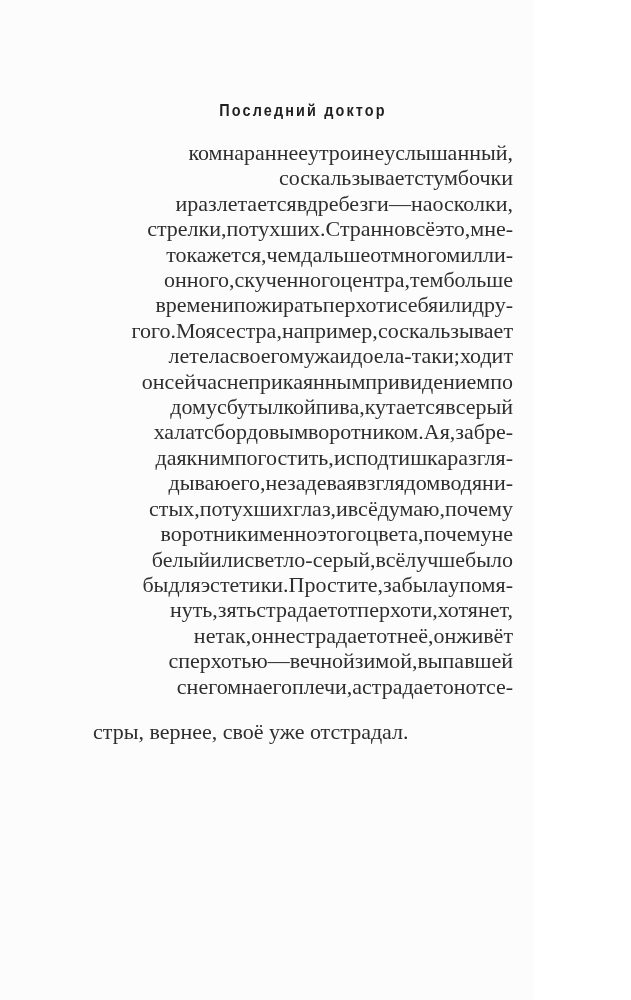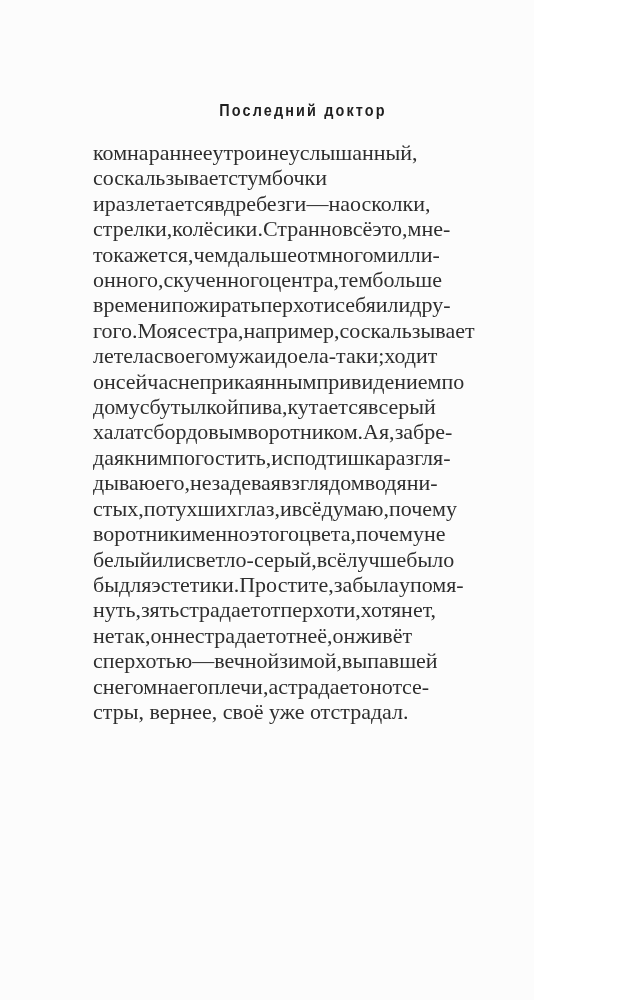--- a/index.html
+++ b/index.html
@@ -30,44 +30,45 @@
     white-space: nowrap;
   }
   .text-block {
     position: absolute;
     top: 140px;
     left: 93px;
     width: 420px;
   }
   .text-line {
     display: flex;
-    justify-content: flex-start;
+    justify-content: flex-end;
     align-items: baseline;
     line-height: 25.4px;
     font-size: 22px;
     white-space: pre;
   }
   .text-line.last {
     display: block;
     text-align: left;
+    margin-top: 20px;
   }
   .text-line .word {
     display: inline-block;
   }
 </style>
 </head>
 <body>
 
 <div class="page" style="background: rgb(252, 252, 252);">
   <div class="running-header" style="color: rgb(31, 31, 31);">Последний доктор</div>
   <div class="text-block" style="color: rgb(46, 46, 46);">
       <div class="text-line"><span class="word">ком</span><span class="word">на</span><span class="word">раннее</span><span class="word">утро</span><span class="word">и</span><span class="word">не</span><span class="word">услышанный,</span></div>
       <div class="text-line"><span class="word">соскальзывает</span><span class="word">с</span><span class="word">тумбочки</span></div>
       <div class="text-line"><span class="word">и</span><span class="word">разлетается</span><span class="word">вдребезги</span><span class="word">—</span><span class="word">на</span><span class="word">осколки,</span></div>
-      <div class="text-line"><span class="word">стрелки,</span><span class="word">колёсики.</span><span class="word">Странно</span><span class="word">всё</span><span class="word">это,</span><span class="word">мне-</span></div>
+      <div class="text-line"><span class="word">стрелки,</span><span class="word">потухших.</span><span class="word">Странно</span><span class="word">всё</span><span class="word">это,</span><span class="word">мне-</span></div>
       <div class="text-line"><span class="word">то</span><span class="word">кажется,</span><span class="word">чем</span><span class="word">дальше</span><span class="word">от</span><span class="word">многомилли-</span></div>
       <div class="text-line"><span class="word">онного,</span><span class="word">скученного</span><span class="word">центра,</span><span class="word">тем</span><span class="word">больше</span></div>
       <div class="text-line"><span class="word">времени</span><span class="word">пожирать</span><span class="word">перхоти</span><span class="word">себя</span><span class="word">или</span><span class="word">дру-</span></div>
       <div class="text-line"><span class="word">гого.</span><span class="word">Моя</span><span class="word">сестра,</span><span class="word">например,</span><span class="word">соскальзывает</span></div>
       <div class="text-line"><span class="word">лет</span><span class="word">ела</span><span class="word">своего</span><span class="word">мужа</span><span class="word">и</span><span class="word">доела-таки;</span><span class="word">ходит</span></div>
       <div class="text-line"><span class="word">он</span><span class="word">сейчас</span><span class="word">неприкаянным</span><span class="word">привидением</span><span class="word">по</span></div>
       <div class="text-line"><span class="word">дому</span><span class="word">с</span><span class="word">бутылкой</span><span class="word">пива,</span><span class="word">кутается</span><span class="word">в</span><span class="word">серый</span></div>
       <div class="text-line"><span class="word">халат</span><span class="word">с</span><span class="word">бордовым</span><span class="word">воротником.</span><span class="word">А</span><span class="word">я,</span><span class="word">забре-</span></div>
       <div class="text-line"><span class="word">дая</span><span class="word">к</span><span class="word">ним</span><span class="word">погостить,</span><span class="word">исподтишка</span><span class="word">разгля-</span></div>
       <div class="text-line"><span class="word">дываю</span><span class="word">его,</span><span class="word">не</span><span class="word">задевая</span><span class="word">взглядом</span><span class="word">водяни-</span></div>

